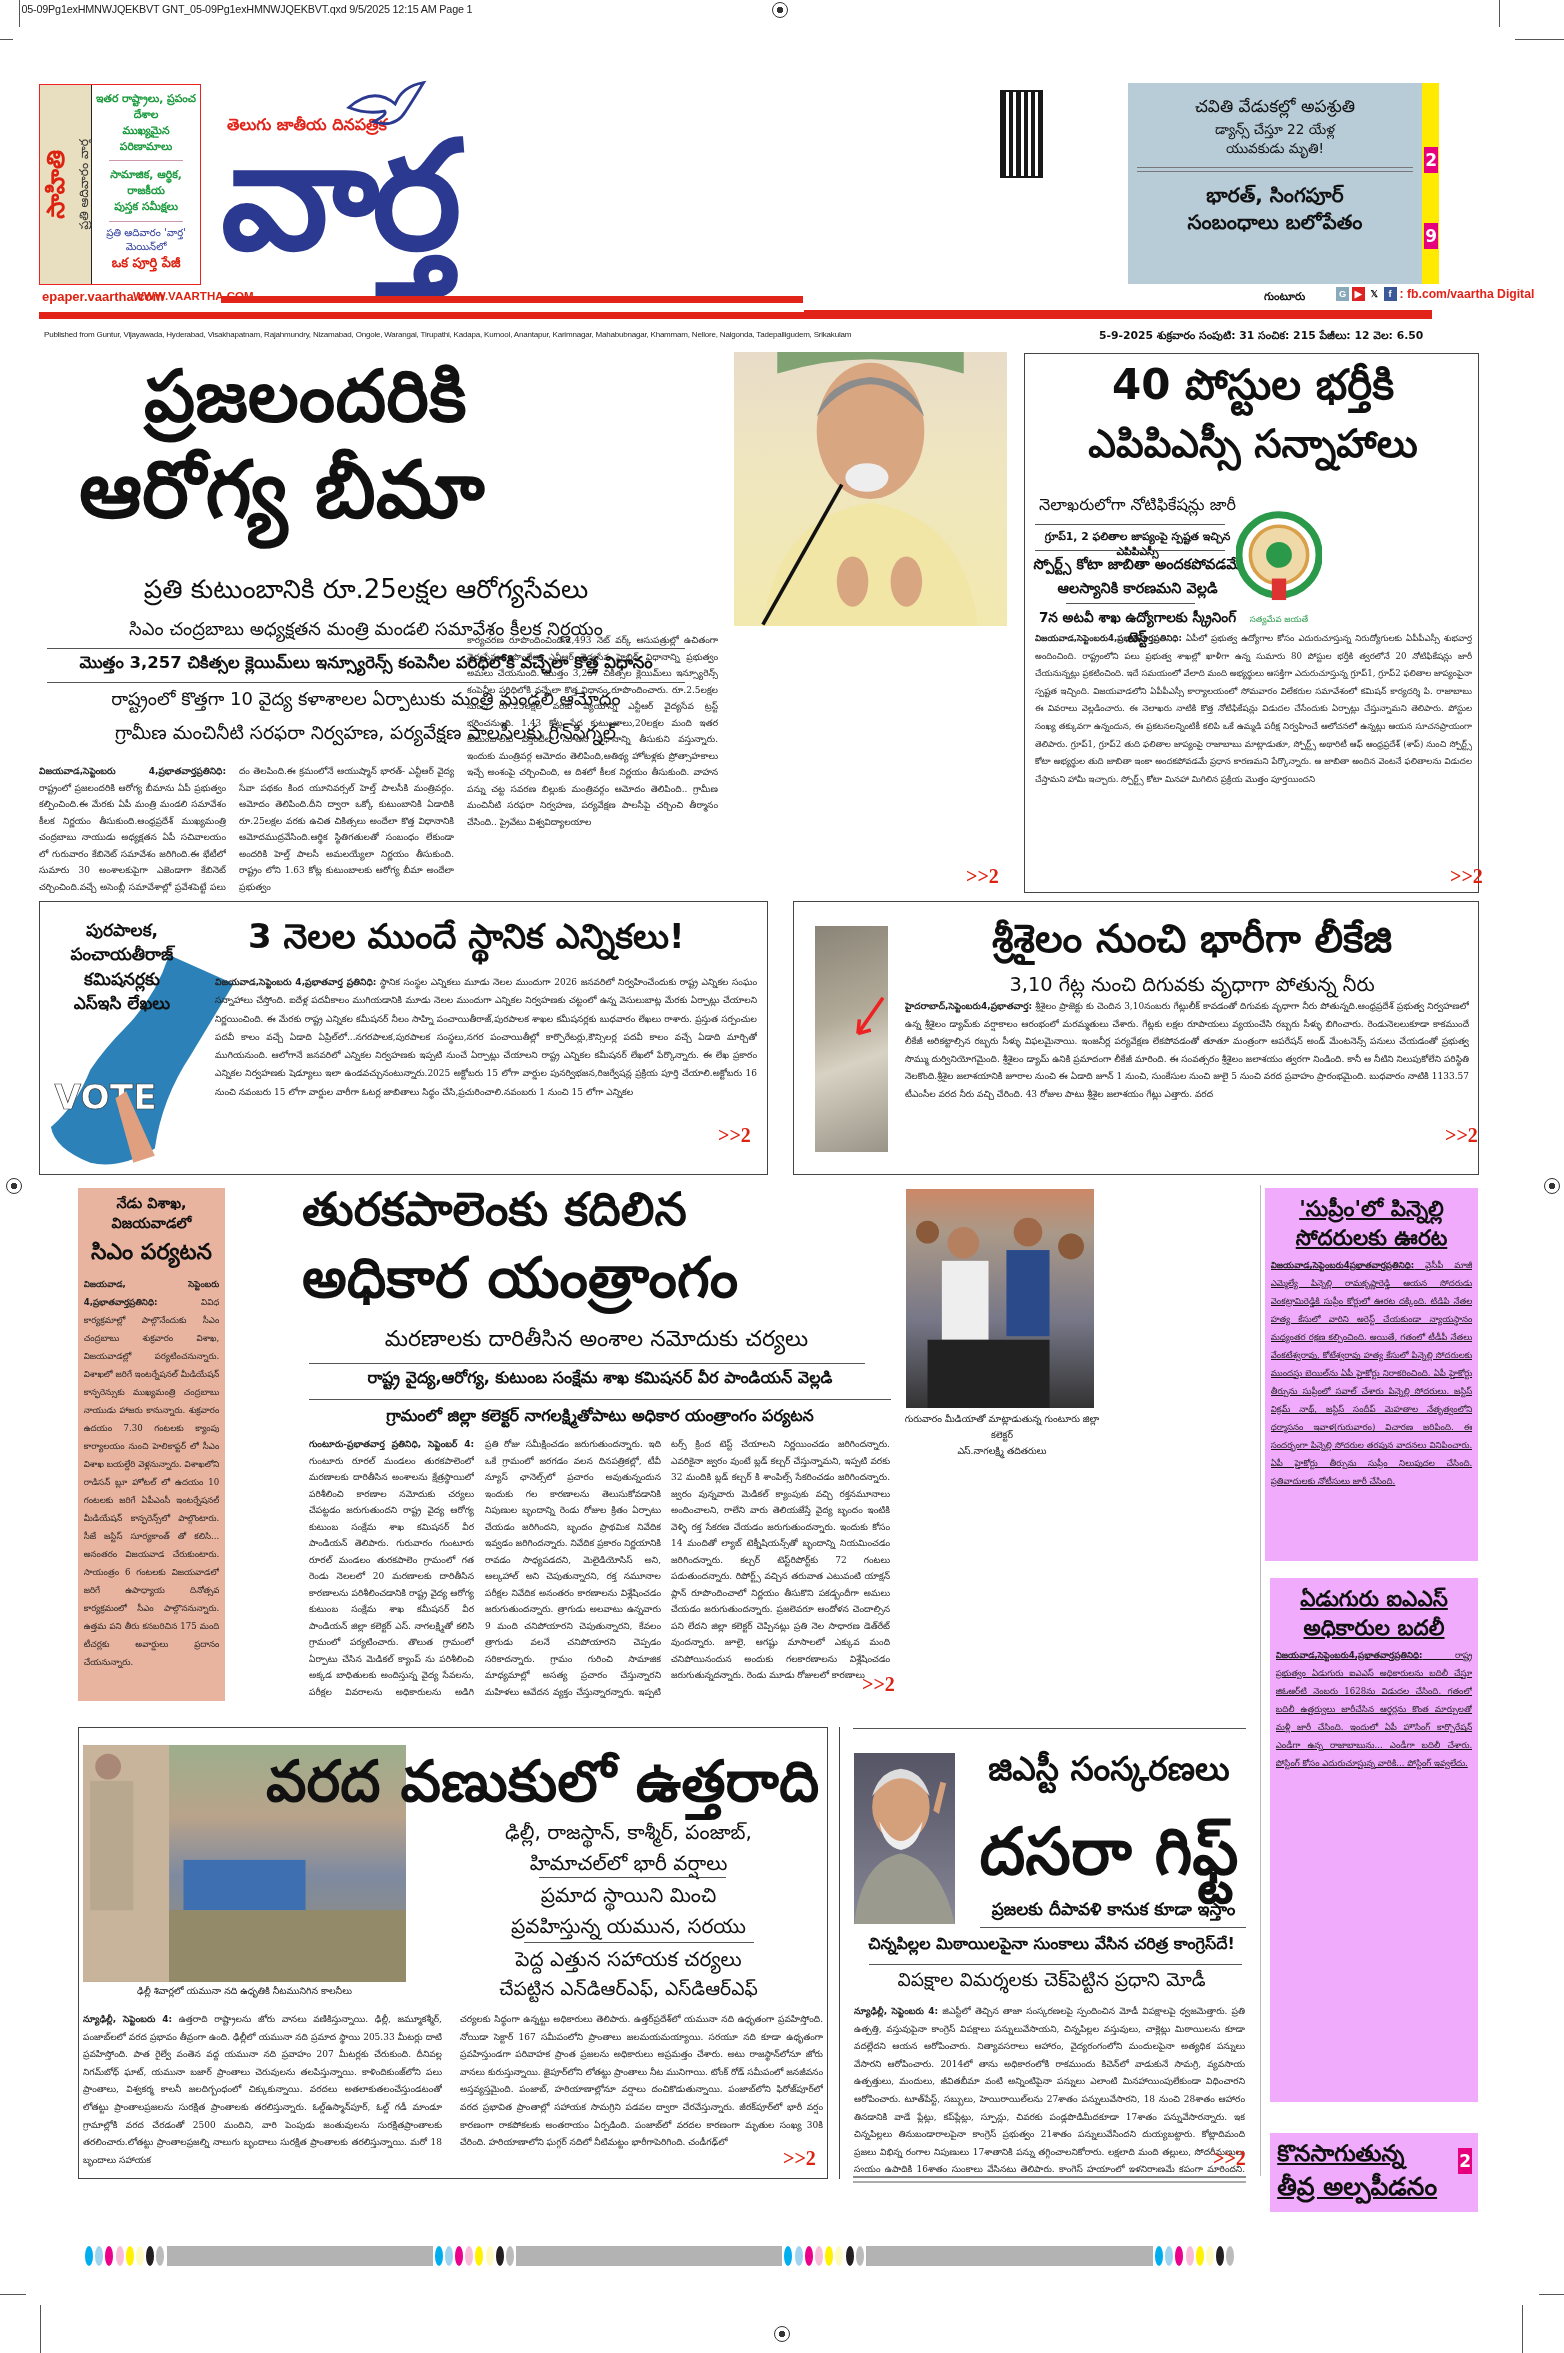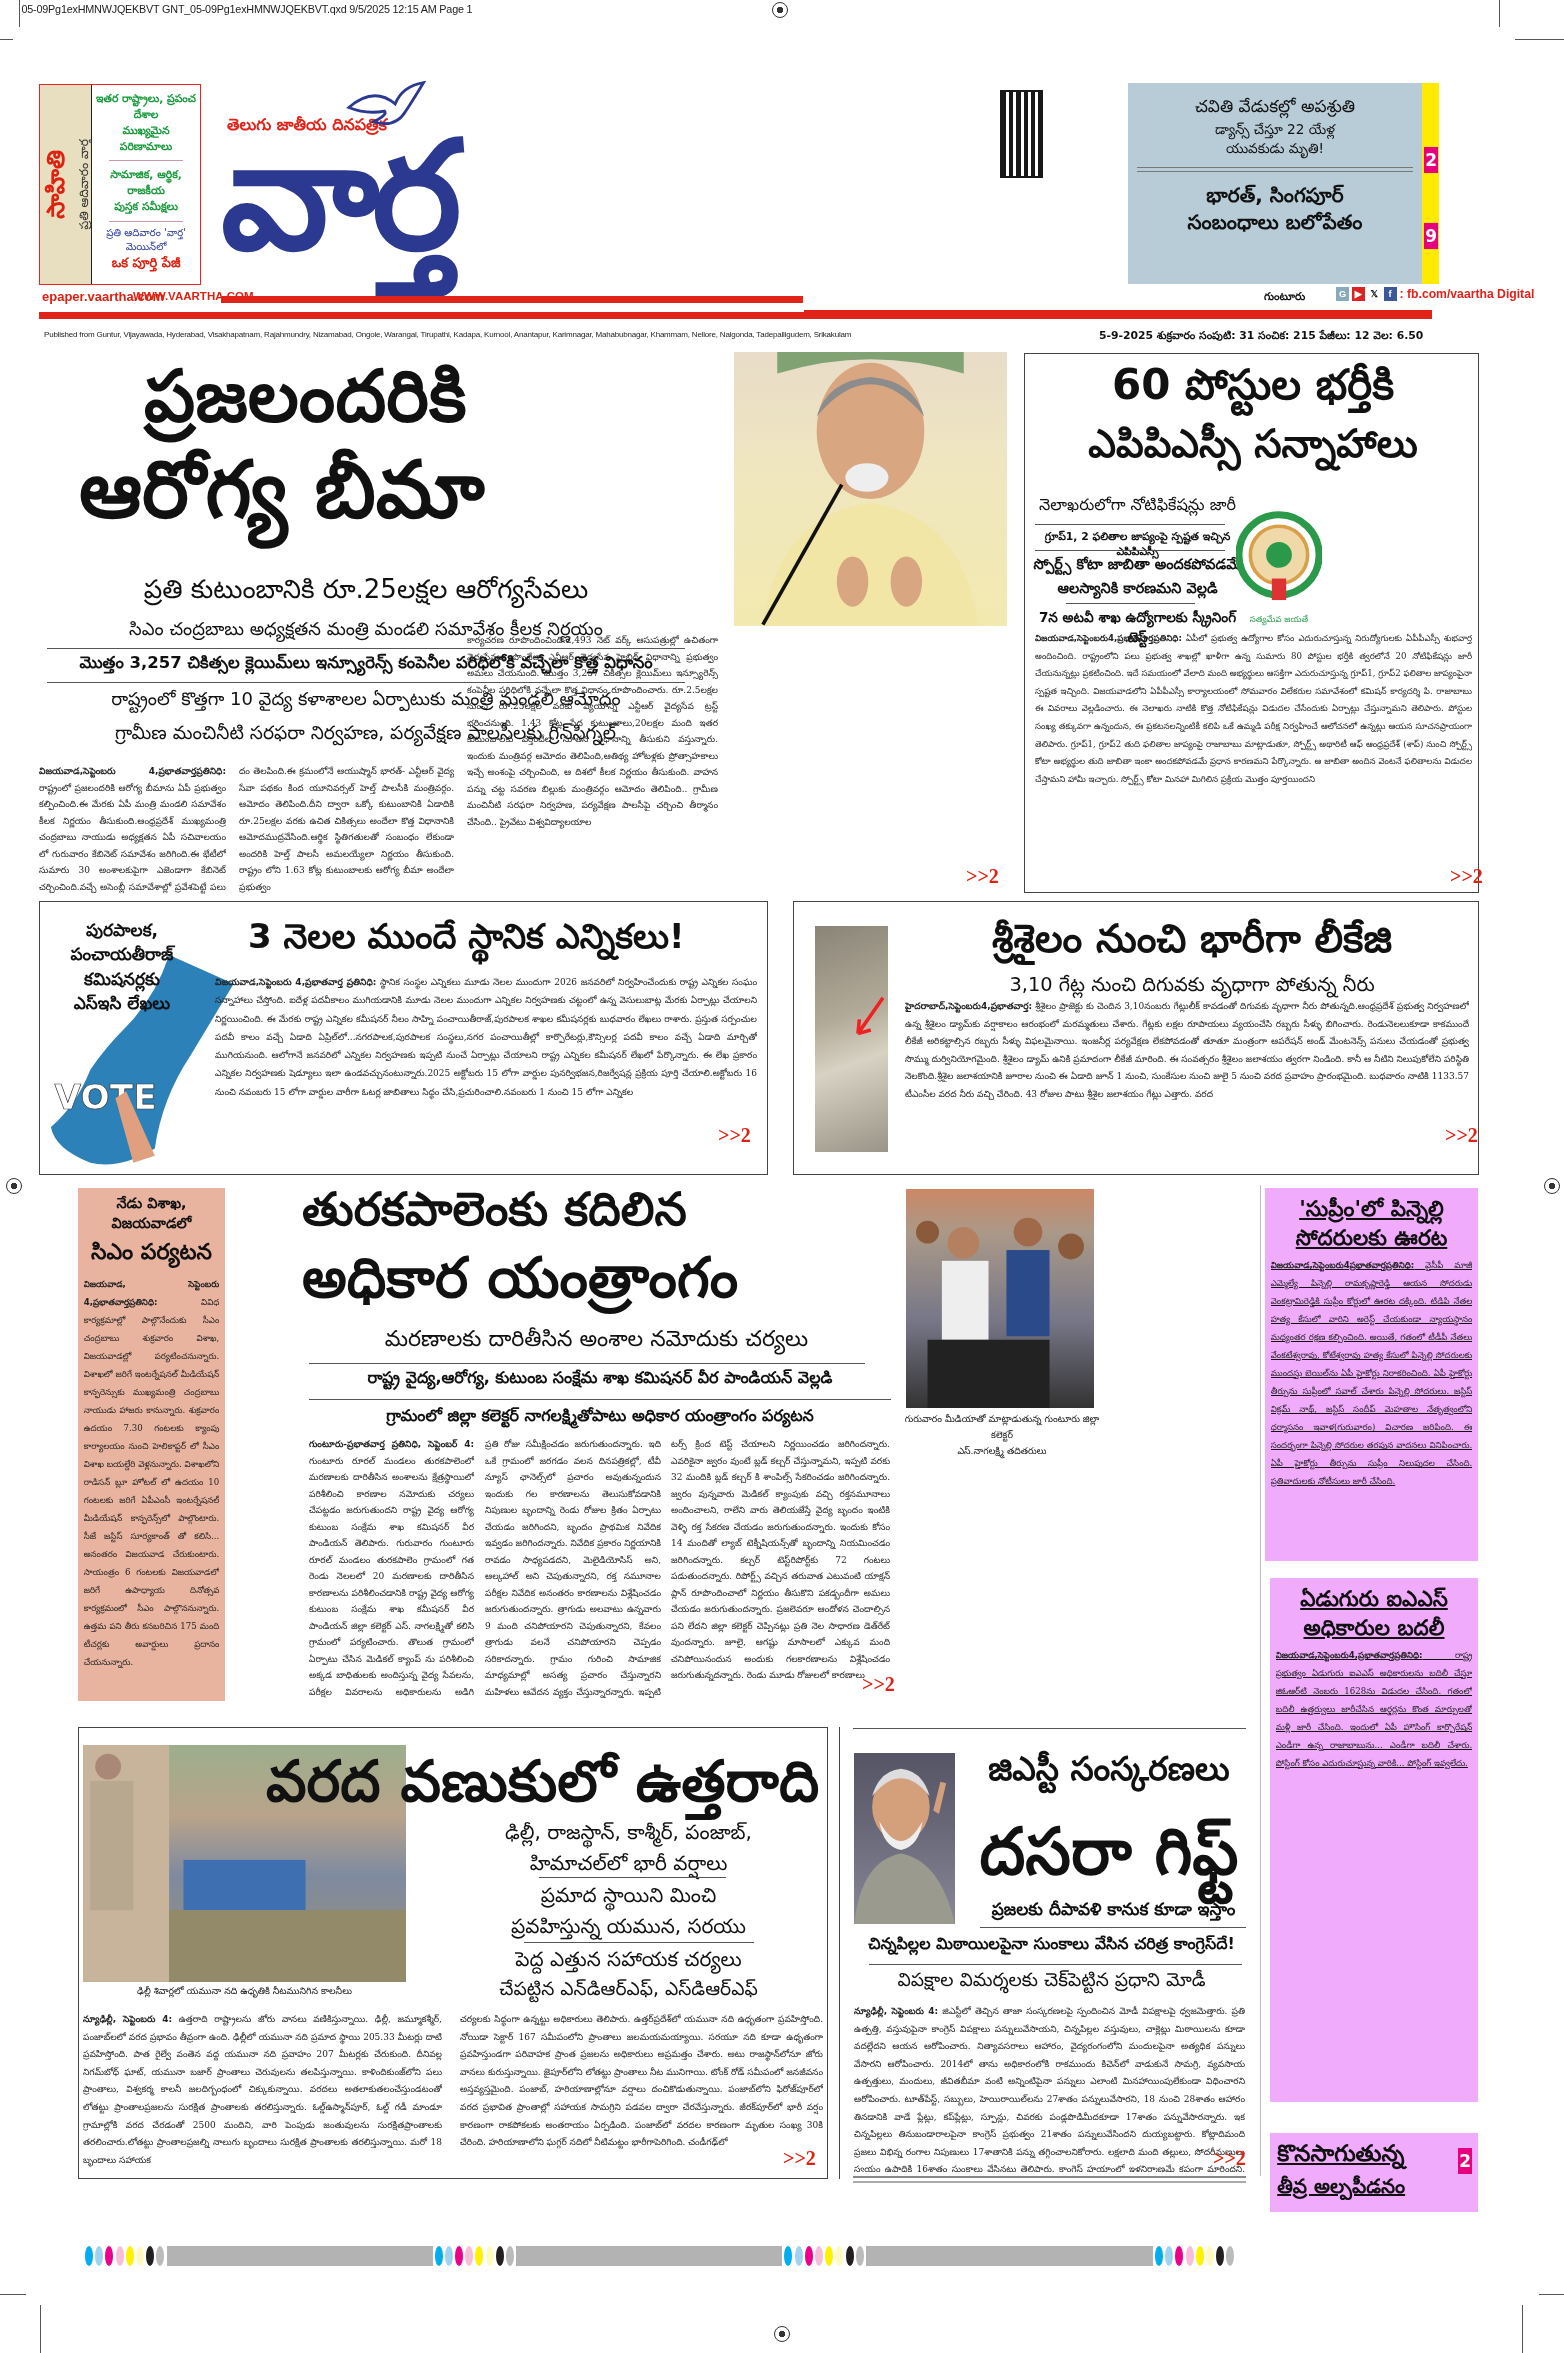--- a/index.html
+++ b/index.html
@@ -154,21 +154,21 @@
 <div class="abs body" style="left:39px;top:763px;width:187px;height:133px;">
   <b>విజయవాడ,సెప్టెంబరు 4,ప్రభాతవార్తప్రతినిధి:</b>
   <span>రాష్ట్రంలో ప్రజలందరికి ఆరోగ్య బీమాను ఏపీ ప్రభుత్వం కల్పించింది.ఈ మేరకు ఏపీ మంత్రి మండలి సమావేశం కీలక నిర్ణయం తీసుకుంది.ఆంధ్రప్రదేశ్ ముఖ్యమంత్రి చంద్రబాబు నాయుడు అధ్యక్షతన ఏపీ సచివాలయం లో గురువారం కేబినెట్ సమావేశం జరిగింది.ఈ భేటీలో సుమారు 30 అంశాలకుపైగా ఎజెండాగా కేబినెట్ చర్చించింది.వచ్చే అసెంబ్లీ సమావేశాల్లో ప్రవేశపెట్టే పలు బిల్లులు, పలు సంస్థలకు భూ కేటాయింపులకు మంత్రి మండలి ఆమోదం తెలిపింది.</span>
 </div>
 <div class="abs body" style="left:239px;top:763px;width:215px;height:133px;">దం తెలపింది.ఈ క్రమంలోనే ఆయుష్మాన్ భారత్- ఎన్టీఆర్ వైద్య సేవా పథకం కింద యూనివర్సల్ హెల్త్ పాలసీకి మంత్రివర్గం. ఆమోదం తెలిపింది.దీని ద్వారా ఒక్కో కుటుంబానికి ఏడాదికి రూ.25లక్షల వరకు ఉచిత చికిత్సలు అందేలా కొత్త విధానానికి ఆమోదముద్రవేసింది.ఆర్థిక స్థితిగతులతో సంబంధం లేకుండా అందరికి హెల్త్ పాలసీ అమలయ్యేలా నిర్ణయం తీసుకుంది. రాష్ట్రం లోని 1.63 కోట్ల కుటుంబాలకు ఆరోగ్య బీమా అందేలా ప్రభుత్వం</div>
 <div class="abs body" style="left:467px;top:632px;width:251px;height:262px;">కార్యచరణ రూపొందించింది.2,493 నెట్ వర్క్ ఆసుపత్రుల్లో ఉచితంగా వైద్యసేవలు పొందేలా ఎన్టీఆర్ వైద్యసేవ హైబ్రిడ్ విధానాన్ని ప్రభుత్వం అమలు చేయనుంది. మొత్తం 3,257 చికిత్సల క్లెయిమ్‌లు ఇన్స్యూరెన్స్ కంపెనీల పరిధిలోకి వచ్చేలా కొత్త విధానం రూపొందించారు. రూ.2.5లక్షల నుంచి రూ.25లక్షల వరకు వ్యయాన్ని ఎన్టీఆర్ వైద్యసేవ ట్రస్ట్ భరించనుంది. 1.43 కోట్ల పేద కుటుంబాలు,20లక్షల మంది ఇతర కుటుంబాలకు వర్తించేలా నూతన విధానాన్ని తీసుకుని వస్తున్నారు. ఇందుకు మంత్రివర్గ ఆమోదం తెలిపింది,ఆతిథ్య హోటళ్లకు ప్రోత్సాహకాలు ఇచ్చే అంశంపై చర్చించింది, ఆ దిశలో కీలక నిర్ణయం తీసుకుంది. వాహన పన్ను చట్ట సవరణ బిల్లుకు మంత్రివర్గం ఆమోదం తెలిపింది.. గ్రామీణ మంచినీటి సరఫరా నిర్వహణ, పర్యవేక్షణ పాలసీపై చర్చించి తీర్మానం చేసింది.. ప్రైవేటు విశ్వవిద్యాలయాల</div>
 <div class="abs body" style="left:722px;top:632px;width:215px;height:262px;"></div>
 <div class="abs cont" style="left:966px;top:865px;">&gt;&gt;2</div>
 
 <div class="abs box" style="left:1024px;top:353px;width:455px;height:540px;"></div>
-<div class="abs hl" style="left:1034px;top:363px;width:438px;text-align:center;font-size:42px;">60 పోస్టుల భర్తీకి</div>
+<div class="abs hl" style="left:1034px;top:363px;width:438px;text-align:center;font-size:42px;">40 పోస్టుల భర్తీకి</div>
 <div class="abs hl" style="left:1034px;top:424px;width:438px;text-align:center;font-size:39px;">ఎపిపిఎస్సీ సన్నాహాలు</div>
 <div class="abs sub" style="left:1030px;top:495px;width:215px;font-size:16px;">నెలాఖరులోగా నోటిఫికేషన్లు జారీ</div>
 <div class="abs rule" style="left:1035px;top:524px;width:190px;"></div>
 <div class="abs sub" style="left:1030px;top:530px;width:215px;font-size:10.8px;font-weight:bold;">గ్రూప్1, 2 ఫలితాల జాప్యంపై స్పష్టత ఇచ్చిన ఎపిపిఎస్సీ</div>
 <div class="abs rule" style="left:1035px;top:550px;width:190px;"></div>
 <div class="abs sub" style="left:1030px;top:556px;width:215px;font-size:14.4px;font-weight:bold;">స్పోర్ట్స్ కోటా జాబితా అందకపోవడమే</div>
 <div class="abs sub" style="left:1030px;top:580px;width:215px;font-size:14.4px;font-weight:bold;">ఆలస్యానికి కారణమని వెల్లడి</div>
 <div class="abs rule" style="left:1066px;top:603px;width:129px;"></div>
 <div class="abs sub" style="left:1030px;top:609px;width:215px;font-size:13.6px;font-weight:bold;">7న అటవీ శాఖ ఉద్యోగాలకు స్క్రీనింగ్ టెస్ట్</div>
 
@@ -271,21 +271,21 @@
 <div class="abs blue" style="left:1270px;top:1578px;width:208px;height:524px;padding:5.7px 5.7px;">
   <div style="font-size:21.5px;font-weight:bold;text-align:center;line-height:29px;">ఏడుగురు ఐఎఎస్ అధికారుల బదలీ</div>
   <div class="body" style="font-size:8.6px;line-height:18px;margin-top:4.3px;height:438px;">
     <b>విజయవాడ,సెప్టెంబరు4,ప్రభాతవార్తప్రతినిధి:</b>
     <span>రాష్ట్ర ప్రభుత్వం ఏడుగురు ఐఎఎస్ అధికారులను బదిలీ చేస్తూ జిఓఆర్‌టి నెంబరు 1628ను విడుదల చేసింది. గతంలో బదిలీ ఉత్తర్వులు జారీచేసిన ఆర్డర్లను కొంత మార్పులతో మళ్లీ జారీ చేసింది. ఇందులో ఏపీ హౌసింగ్ కార్పొరేషన్ ఎండీగా ఉన్న రాజాబాబును... ఎండీగా బదిలీ చేశారు. పోస్టింగ్ కోసం ఎదురుచూస్తున్న వారికి... పోస్టింగ్ ఇవ్వలేదు.</span>
   </div>
 </div>
 
 <div class="abs blue" style="left:1270px;top:2133px;width:208px;height:79px;padding:4.3px 7.2px;">
   <div style="font-size:23px;font-weight:bold;line-height:33px;">కొనసాగుతున్న</div>
-  <div style="font-size:20px;font-weight:bold;line-height:33px;">తీవ్ర అల్పపీడనం</div>
+  <div style="font-size:25px;font-weight:bold;line-height:33px;">తీవ్ర అల్పపీడనం</div>
 </div>
 <div class="pg" style="left:1458px;top:2148px;background:#e6007e">2</div>
 
 <div class="abs box" style="left:78px;top:1727px;width:750px;height:452px;"></div>
 <div class="abs photo" style="left:83px;top:1745px;width:323px;height:237px;background:linear-gradient(180deg,#9cae8c 0%,#b9a38a 30%,#7e8aa0 55%,#9a9070 100%);">
   <svg width="323" height="237" viewBox="0 0 450 330">
     <rect x="0" y="0" width="120" height="330" fill="#c8b49a"></rect>
     <circle cx="35" cy="30" r="18" fill="#a87"></circle>
     <rect x="10" y="50" width="60" height="180" fill="#b9a890"></rect>
     <rect x="140" y="160" width="170" height="70" fill="#3e6fb0"></rect>

